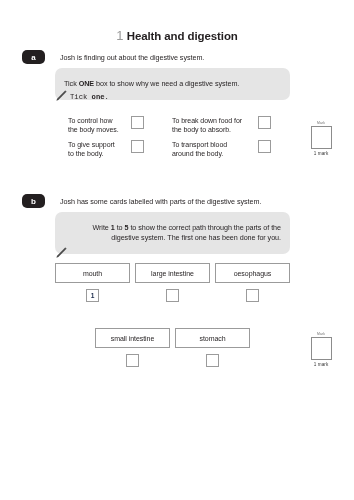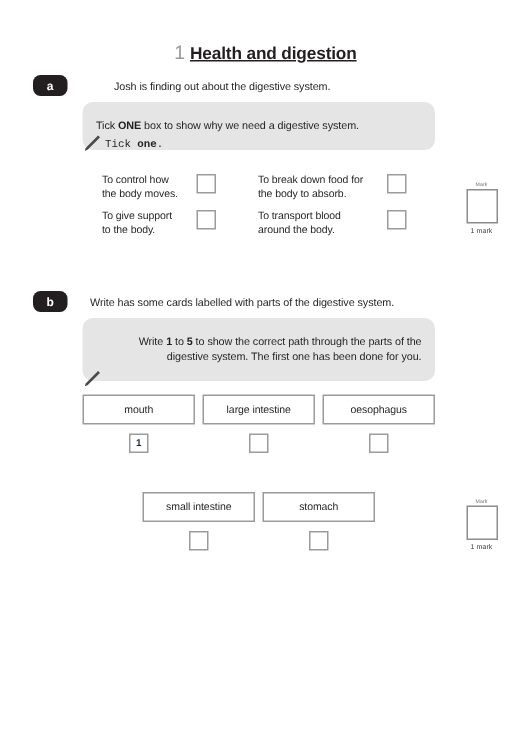--- a/index.html
+++ b/index.html
@@ -36,21 +36,20 @@
     font-weight: 400;
     color: #9a9a9a;
     letter-spacing: 0.2px;
   }
   .title-text {
     font-size: 11.5px;
     font-weight: bold;
     color: #231f20;
     letter-spacing: -0.1px;
     margin-left: 3px;
-    text-decoration: underline;
   }
 
   
   .badge {
     position: absolute;
     width: 23px;
     height: 14px;
     border-radius: 5px;
     background: #231f20;
     color: #ffffff;
@@ -177,21 +176,21 @@
 <body>
 
 <div class="page">
 
   <div class="title-row">
     <span class="title-num">1</span><span class="title-text">Health and digestion</span>
   </div>
 
   <div class="badge" style="left:22px; top:50px;">a</div>
 
-  <div class="stem" style="left:76px; top:53px;">Josh is finding out about the digestive system.</div>
+  <div class="stem" style="left:60px; top:53px;">Josh is finding out about the digestive system.</div>
 
   <div class="banner" style="left:55px; top:68px; width:235px;">
     <span>Tick </span><b>ONE</b><span> box to show why we need a digestive system.</span>
   </div>
 
   <div class="pencil" style="left:55px; top:89px;">
     <svg viewBox="0 0 24 24" aria-hidden="true">
       <path d="M3 21 L6.2 20.1 L20.2 6.1 L17.9 3.8 L3.9 17.8 Z" fill="#4a4a4a"></path>
       <path d="M17.9 3.8 L20.2 6.1 L21.4 4.9 L19.1 2.6 Z" fill="#2f2f2f"></path>
       <path d="M3 21 L4.4 20.6 L3.4 19.6 Z" fill="#1f1f1f"></path>
@@ -226,21 +225,21 @@
   <div class="tickbox" style="left:258px; top:140px;"></div>
 
   <div class="markgroup" style="left:298px; top:120px;">
     <div class="mark-cap">Mark</div>
     <div class="mark-box"></div>
     <div class="mark-label">1 mark</div>
   </div>
 
   <div class="badge" style="left:22px; top:194px;">b</div>
 
-  <div class="stem" style="left:60px; top:197px;">Write has some cards labelled with parts of the digestive system.</div>
+  <div class="stem" style="left:60px; top:197px;">Josh has some cards labelled with parts of the digestive system.</div>
 
   <div class="banner" style="left:55px; top:212px; width:235px;text-align:right;">
     <span>Write </span><b>1</b><span> to </span><b>5</b><span> to show the correct path through the parts of the digestive system. The first one has been done for you.</span>
   </div>
 
   <div class="pencil" style="left:55px; top:246px;">
     <svg viewBox="0 0 24 24" aria-hidden="true">
       <path d="M3 21 L6.2 20.1 L20.2 6.1 L17.9 3.8 L3.9 17.8 Z" fill="#4a4a4a"></path>
       <path d="M17.9 3.8 L20.2 6.1 L21.4 4.9 L19.1 2.6 Z" fill="#2f2f2f"></path>
       <path d="M3 21 L4.4 20.6 L3.4 19.6 Z" fill="#1f1f1f"></path>

